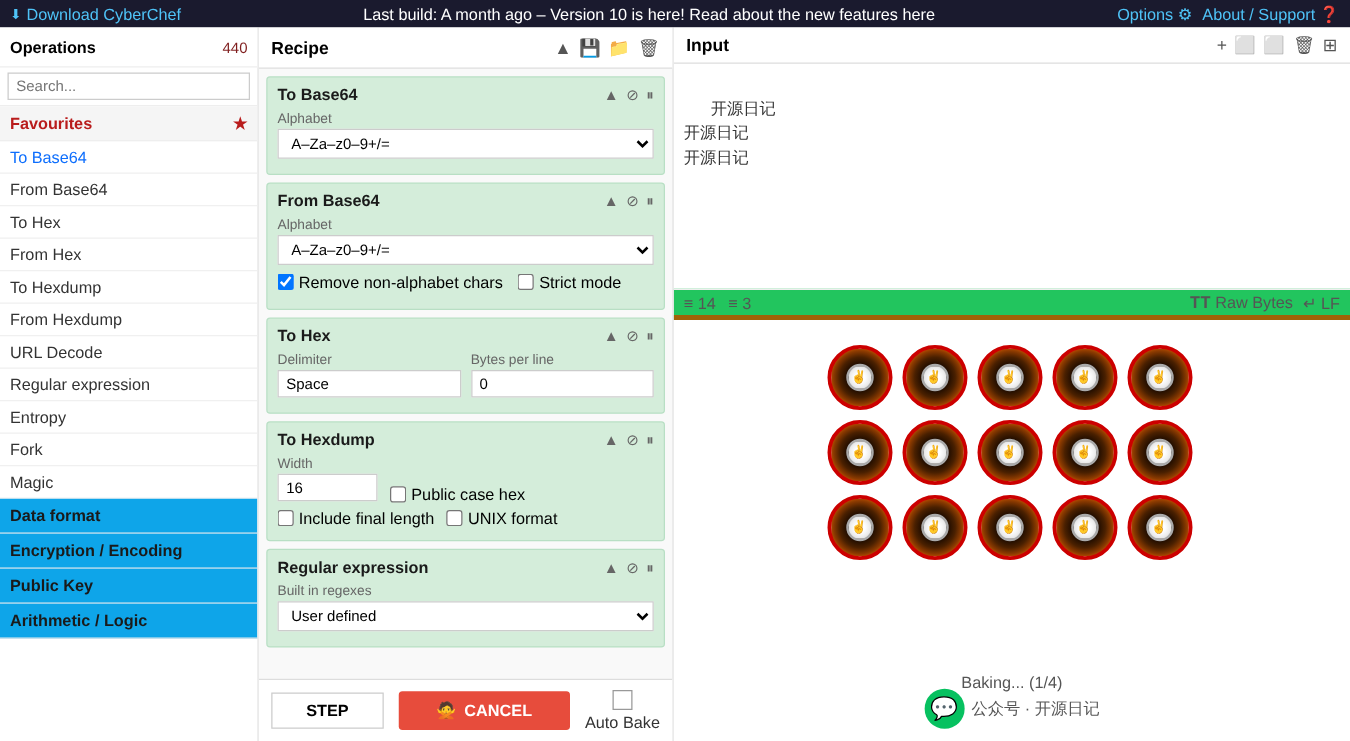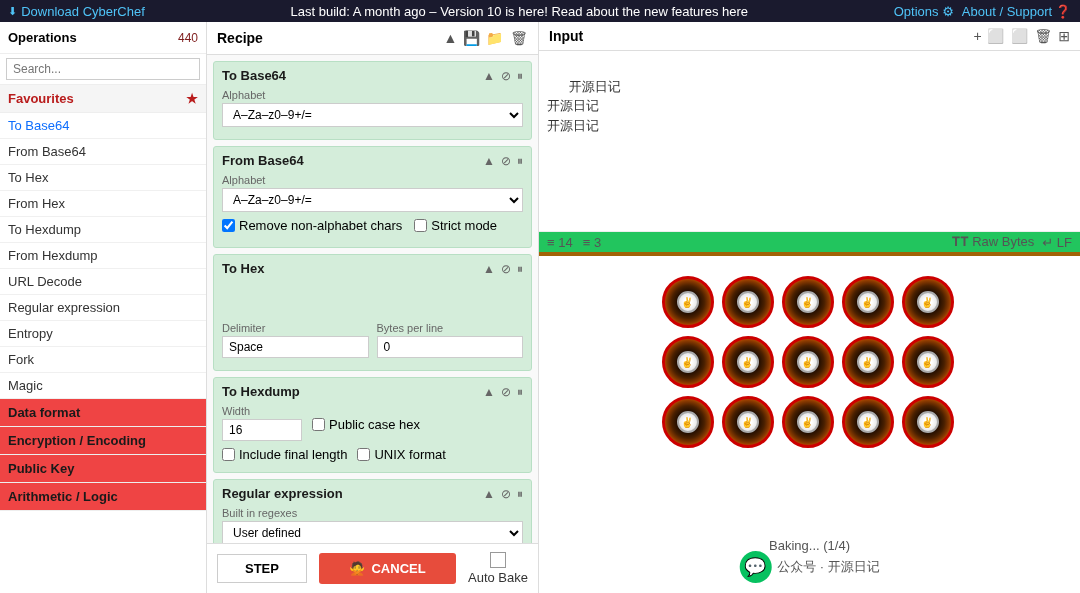--- a/index.html
+++ b/index.html
@@ -70,21 +70,21 @@
       color: #333;
       font-size: 12px;
     }
     .sidebar-item.active { color: #0d6efd; }
     .sidebar-category {
       padding: 6px 8px;
       font-weight: bold;
       font-size: 12px;
       color: #1a1a1a;
       border-bottom: 1px solid #eee;
-      background: #ef4444;
+      background: #0ea5e9;
     }
 
     
     .recipe-panel {
       width: 332px;
       background: #f9f9f9;
       border-right: 1px solid #ddd;
       display: flex;
       flex-direction: column;
       overflow: hidden;
@@ -123,21 +123,21 @@
     .op-field label { font-size: 11px; color: #666; display: block; margin-bottom: 2px; }
     .op-field select, .op-field input[type="text"], .op-field input[type="number"] {
       width: 100%;
       border: 1px solid #ccc;
       padding: 3px 6px;
       font-size: 12px;
       background: #fff;
       outline: none;
     }
     .op-row { display: flex; gap: 8px; }
-    .op-row .op-field { flex: 1; margin-top: 40px; }
+    .op-row .op-field { flex: 1; }
     .op-checkbox { display: flex; align-items: center; gap: 4px; font-size: 12px; margin-bottom: 4px; }
     .op-checkbox input { margin: 0; }
     .op-checkboxes-row { display: flex; gap: 12px; margin-bottom: 4px; }
 
     
     .recipe-footer {
       display: flex;
       align-items: center;
       justify-content: space-between;
       padding: 8px 10px;
@@ -467,21 +467,21 @@
 
       <div class="recipe-operation">
         <div class="op-header">
           <span class="op-title">To Hexdump</span>
           <div class="op-icons">
             <span>▲</span>
             <span>⊘</span>
             <span>⏸</span>
           </div>
         </div>
-        <div style="display:flex; gap:10px; ">
+        <div style="display:flex; gap:10px; align-items:flex-end;">
           <div class="op-field" style="flex:0 0 80px;">
             <label>Width</label>
             <input type="text" value="16" style="">
           </div>
           <label class="op-checkbox" style="margin-bottom:4px;">
             <input type="checkbox" style="">
             <span>Public case hex</span>
           </label>
         </div>
         <div style="display:flex; gap:10px;">

